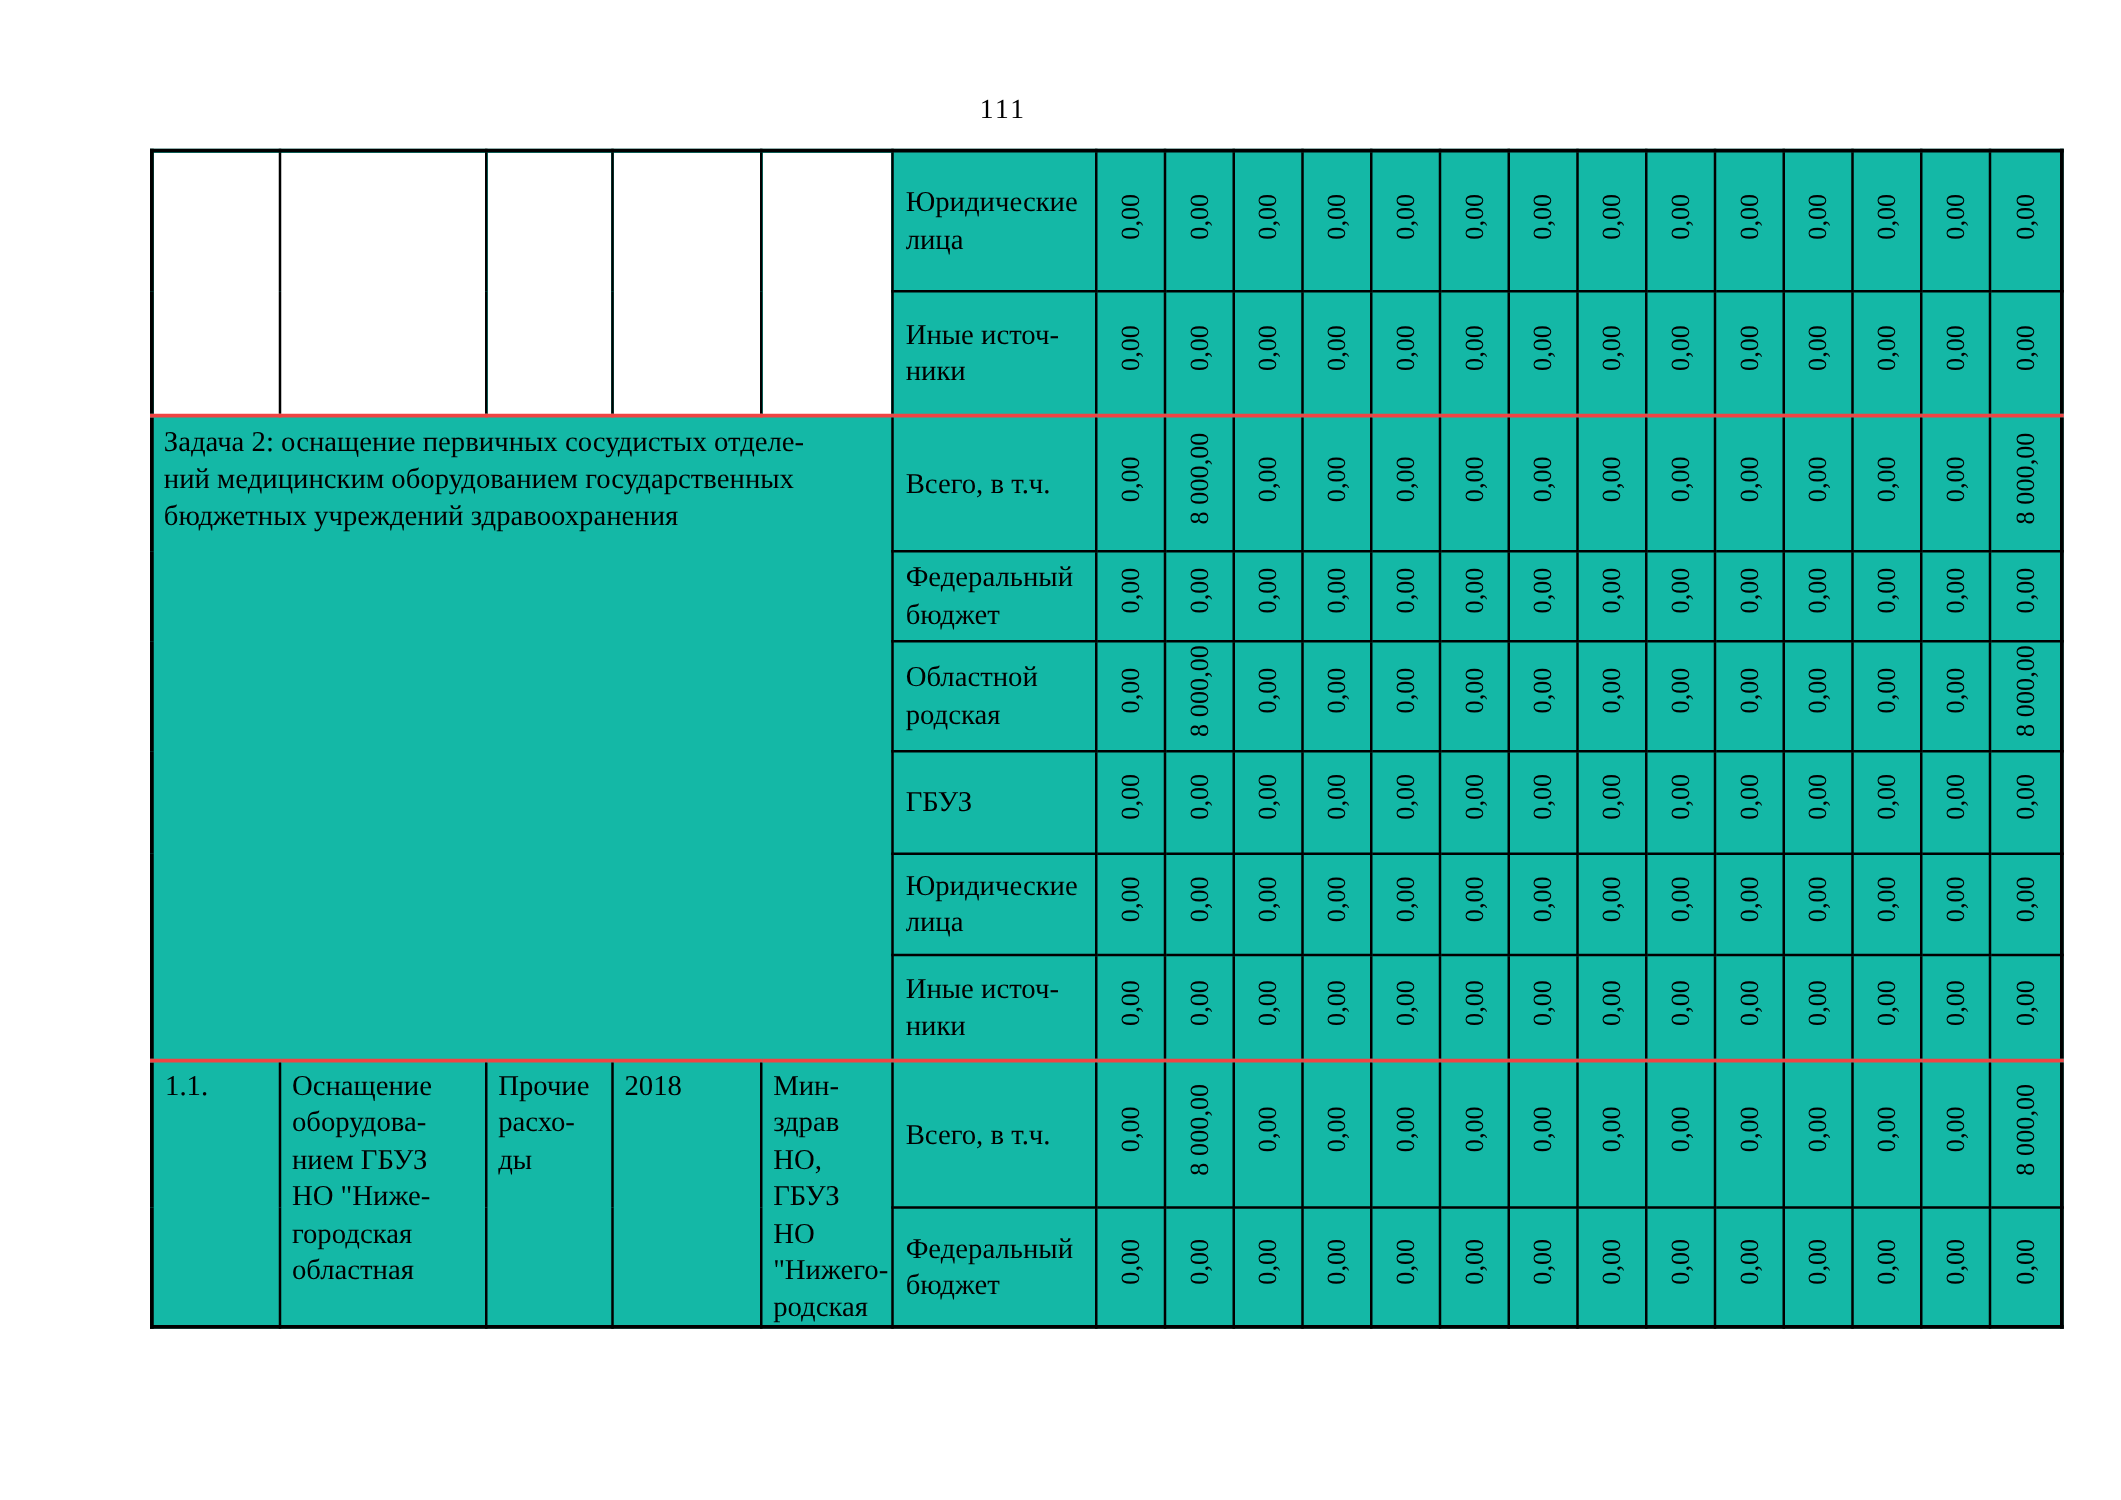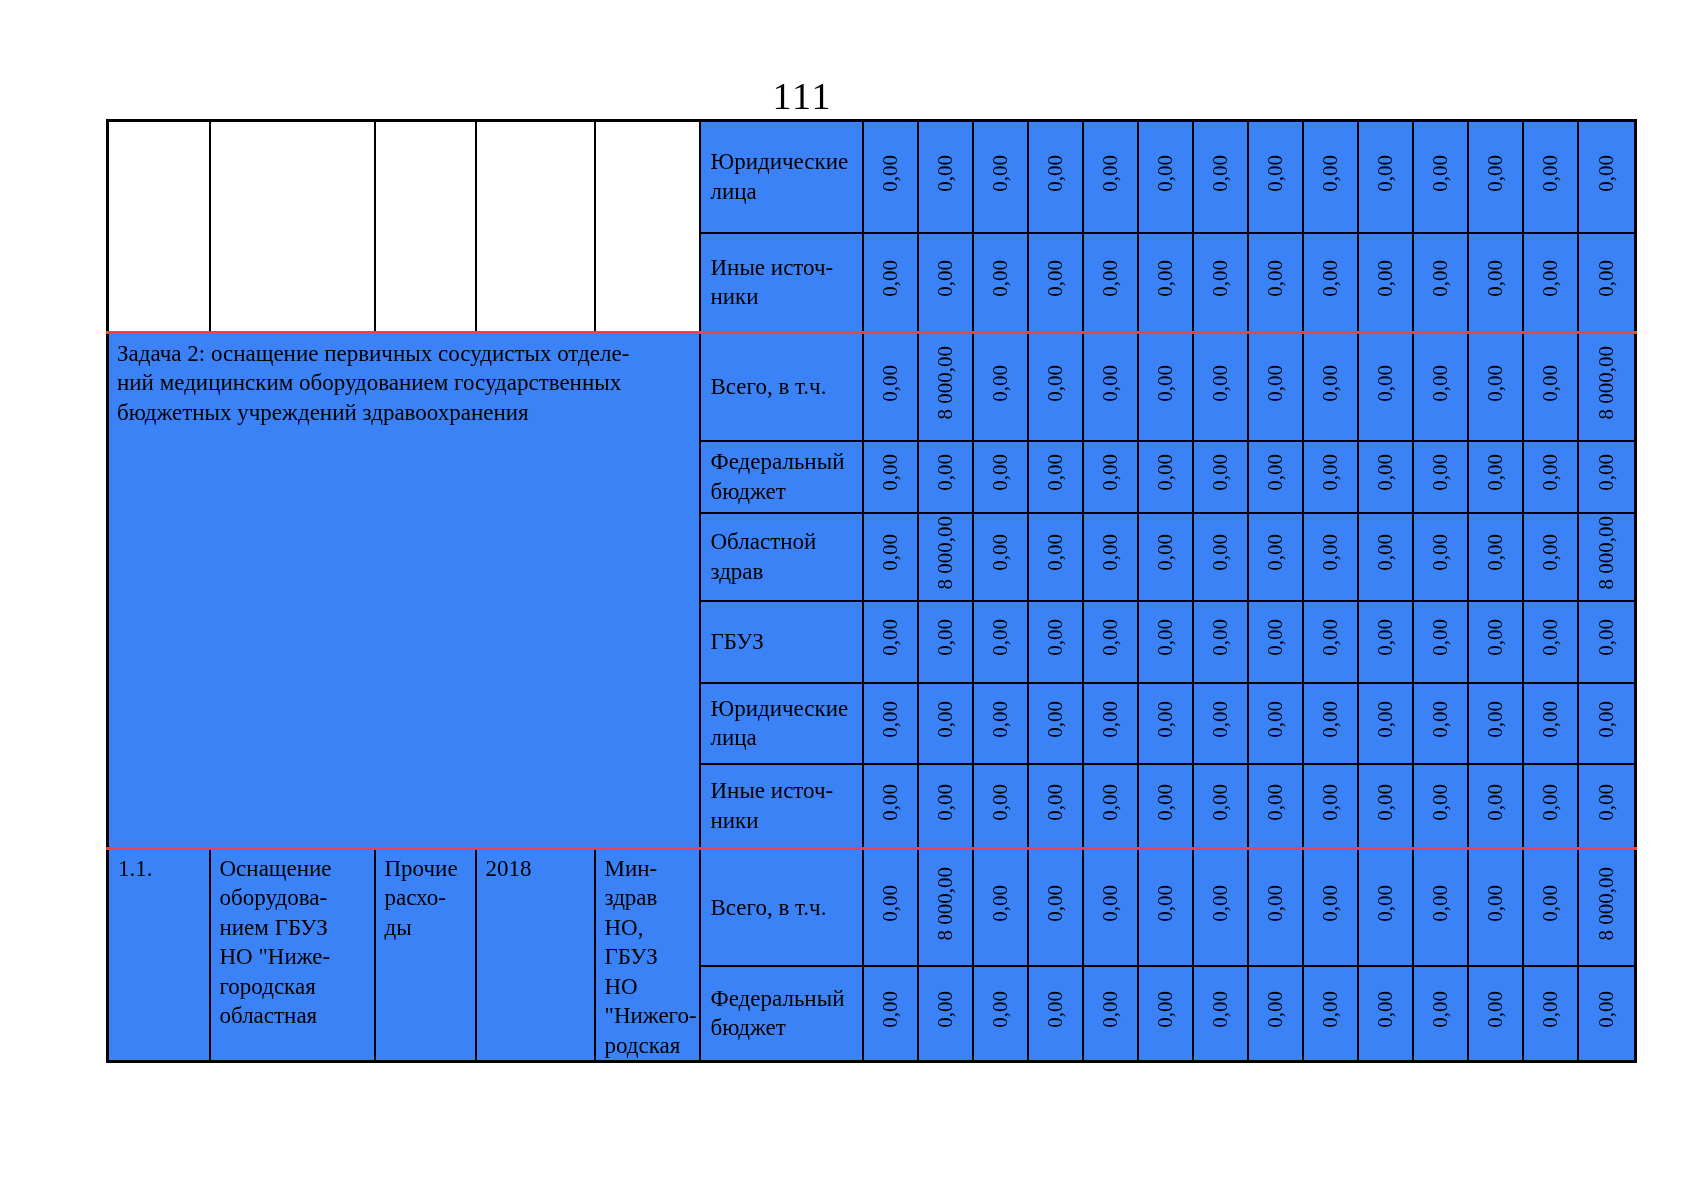--- a/index.html
+++ b/index.html
@@ -4,26 +4,26 @@
 <style>
   * { margin:0; padding:0; box-sizing:border-box; }
   html,body { background:#ffffff; }
   .page {
     position:relative; width:1697px; height:1200px;
     background:#ffffff; overflow:hidden;
     font-family:"Liberation Serif", serif; color:#000;
   }
   .page-number {
     position:absolute; top:74px; left:105px; width:1395px;
-    text-align:center; font-size:38px; letter-spacing:2px;
+    text-align:center; font-size:22px; letter-spacing:2px;
   }
   table.fin {
-    position:absolute; left:106px; top:119px;
+    position:absolute; left:120px; top:119px;
     border-collapse:collapse; table-layout:fixed; width:1528px;
-    background:#3b82f6;
+    background:#14b8a6;
   }
   table.fin td {
     border:2px solid #000;
     font-size:23px; line-height:1.28;
     overflow:hidden;
   }
   table.fin { border:3px solid #000; }
   tr.thick td { border-top:3px solid #ef4444; }
   td.blank { background:#fff; }
   td.task {
@@ -156,21 +156,21 @@
           <td class="val"><span class="rot">0,00</span></td>
           <td class="val"><span class="rot">0,00</span></td>
           <td class="val"><span class="rot">0,00</span></td>
           <td class="val"><span class="rot">0,00</span></td>
           <td class="val"><span class="rot">0,00</span></td>
           <td class="val"><span class="rot">0,00</span></td>
           <td class="val"><span class="rot">0,00</span></td>
         </tr>
     <tr style="height:88px">
       <td class="rowlabel pre">Областной
-здрав</td>
+родская</td>
     <td class="val"><span class="rot">0,00</span></td>
           <td class="val"><span class="rot">8 000,00</span></td>
           <td class="val"><span class="rot">0,00</span></td>
           <td class="val"><span class="rot">0,00</span></td>
           <td class="val"><span class="rot">0,00</span></td>
           <td class="val"><span class="rot">0,00</span></td>
           <td class="val"><span class="rot">0,00</span></td>
           <td class="val"><span class="rot">0,00</span></td>
           <td class="val"><span class="rot">0,00</span></td>
           <td class="val"><span class="rot">0,00</span></td>

